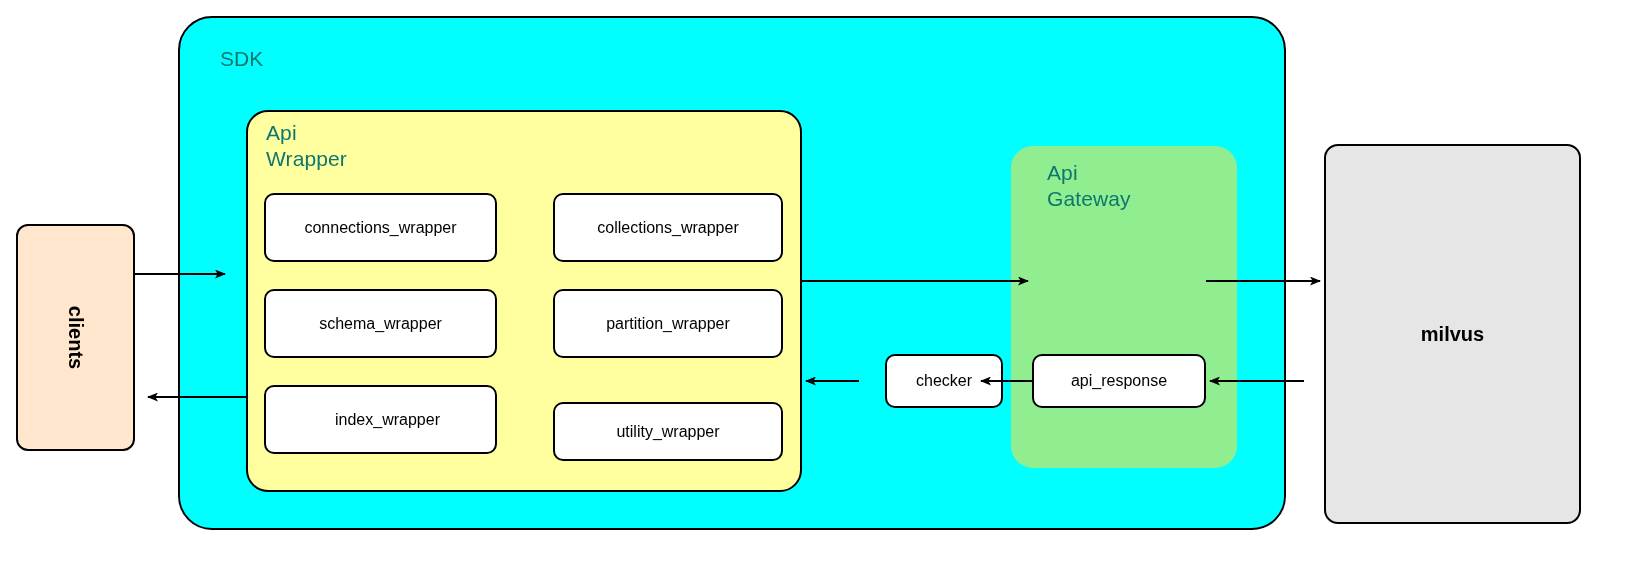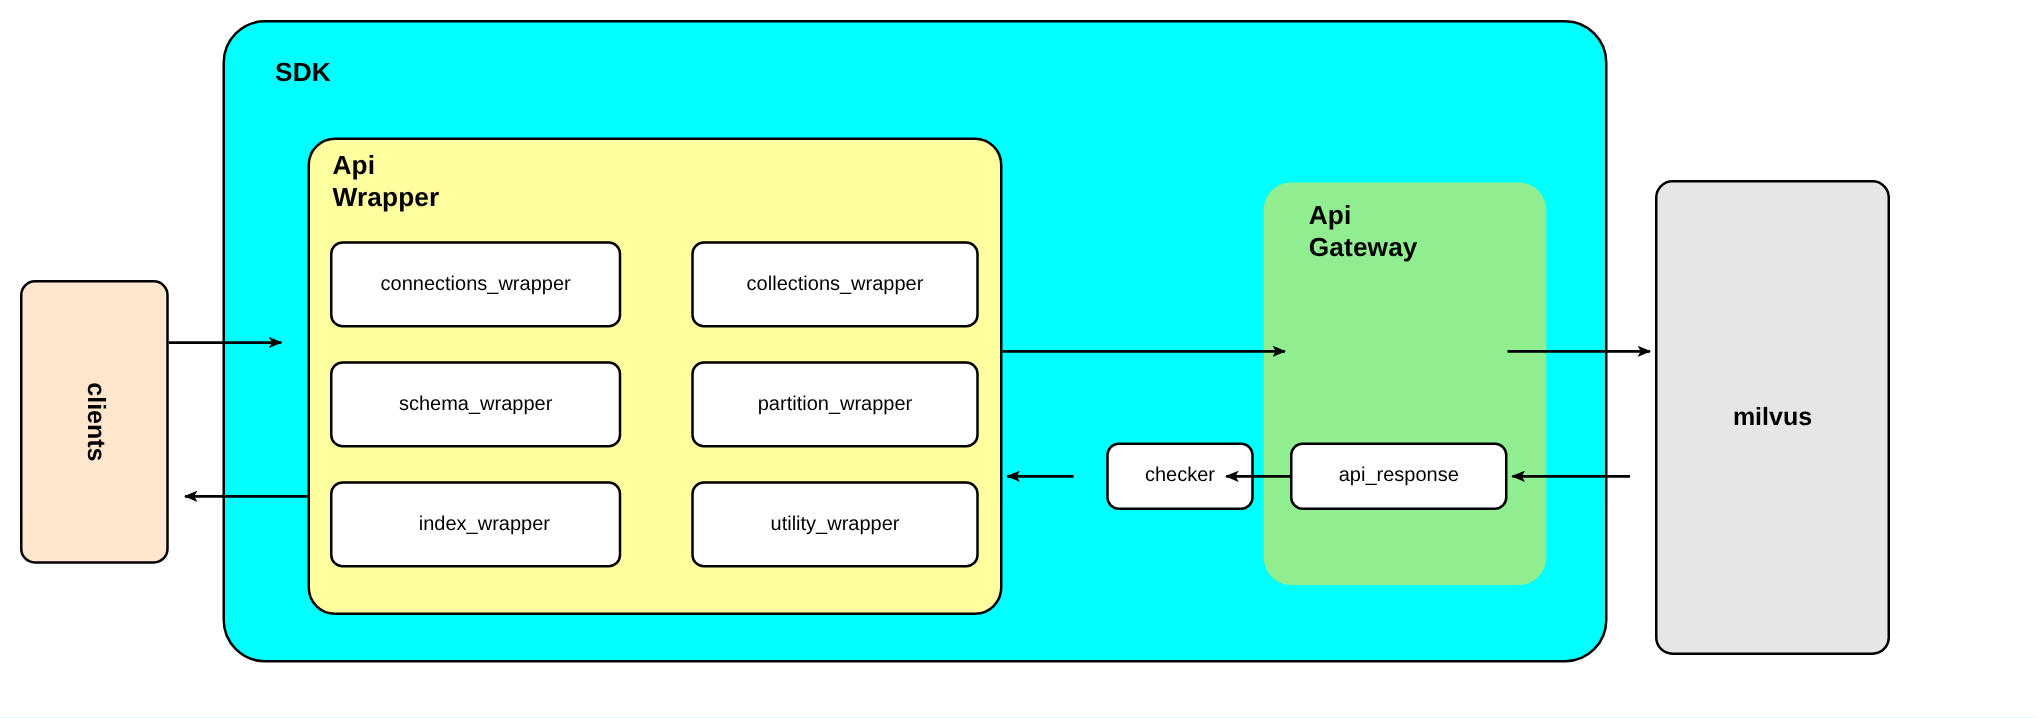--- a/index.html
+++ b/index.html
@@ -32,25 +32,25 @@
     top: 16px;
     width: 1108px;
     height: 514px;
     background: #00FFFF;
     border-radius: 34px;
     align-items: flex-start;
     justify-content: flex-start;
   }
   .group-label {
     position: absolute;
-    font-weight: bold;
+    font-weight: normal;
     font-size: 21px;
     line-height: 1.22;
     letter-spacing: 0.1px;
-    color: #000000;
+    color: #0f766e;
     white-space: pre-line;
     text-align: left;
   }
   .sdk-label {
     left: 40px;
     top: 28px;
   }
   
   .apiwrapper-container {
     left: 246px;
@@ -85,21 +85,21 @@
     font-size: 16px;
     font-weight: normal;
     text-align: center;
     padding: 0 4px;
   }
   .w-conn   { left: 264px; top: 193px; width: 233px; height: 69px; }
   .w-coll   { left: 553px; top: 193px; width: 230px; height: 69px; }
   .w-schema { left: 264px; top: 289px; width: 233px; height: 69px; }
   .w-part   { left: 553px; top: 289px; width: 230px; height: 69px; }
   .w-index  { left: 264px; top: 385px; width: 233px; height: 69px; padding-left: 18px; }
-  .w-util   { left: 553px; top: 385px; width: 230px; height: 69px; }
+  .w-util   { left: 553px; top: 402px; width: 230px; height: 59px; }
 
   .g-req  { left: 1032px; top: 254px; width: 174px; height: 54px; }
   .g-resp { left: 1032px; top: 354px; width: 174px; height: 54px; }
 
   .checker-box { left: 859px; top: 354px; width: 118px; height: 54px; margin-left: 26px; }
 
   .clients-box {
     left: 16px;
     top: 224px;
     width: 119px;
@@ -109,21 +109,21 @@
   }
   .clients-label {
     font-weight: bold;
     font-size: 20px;
     transform: rotate(90deg);
     white-space: nowrap;
   }
   .milvus-box {
     left: 1324px;
     top: 144px;
-    width: 188px;
+    width: 257px;
     height: 380px;
     background: #E6E6E6;
     border-radius: 14px;
   }
   .milvus-label {
     font-weight: bold;
     font-size: 20px;
   }
   
   #arrow-layer {

